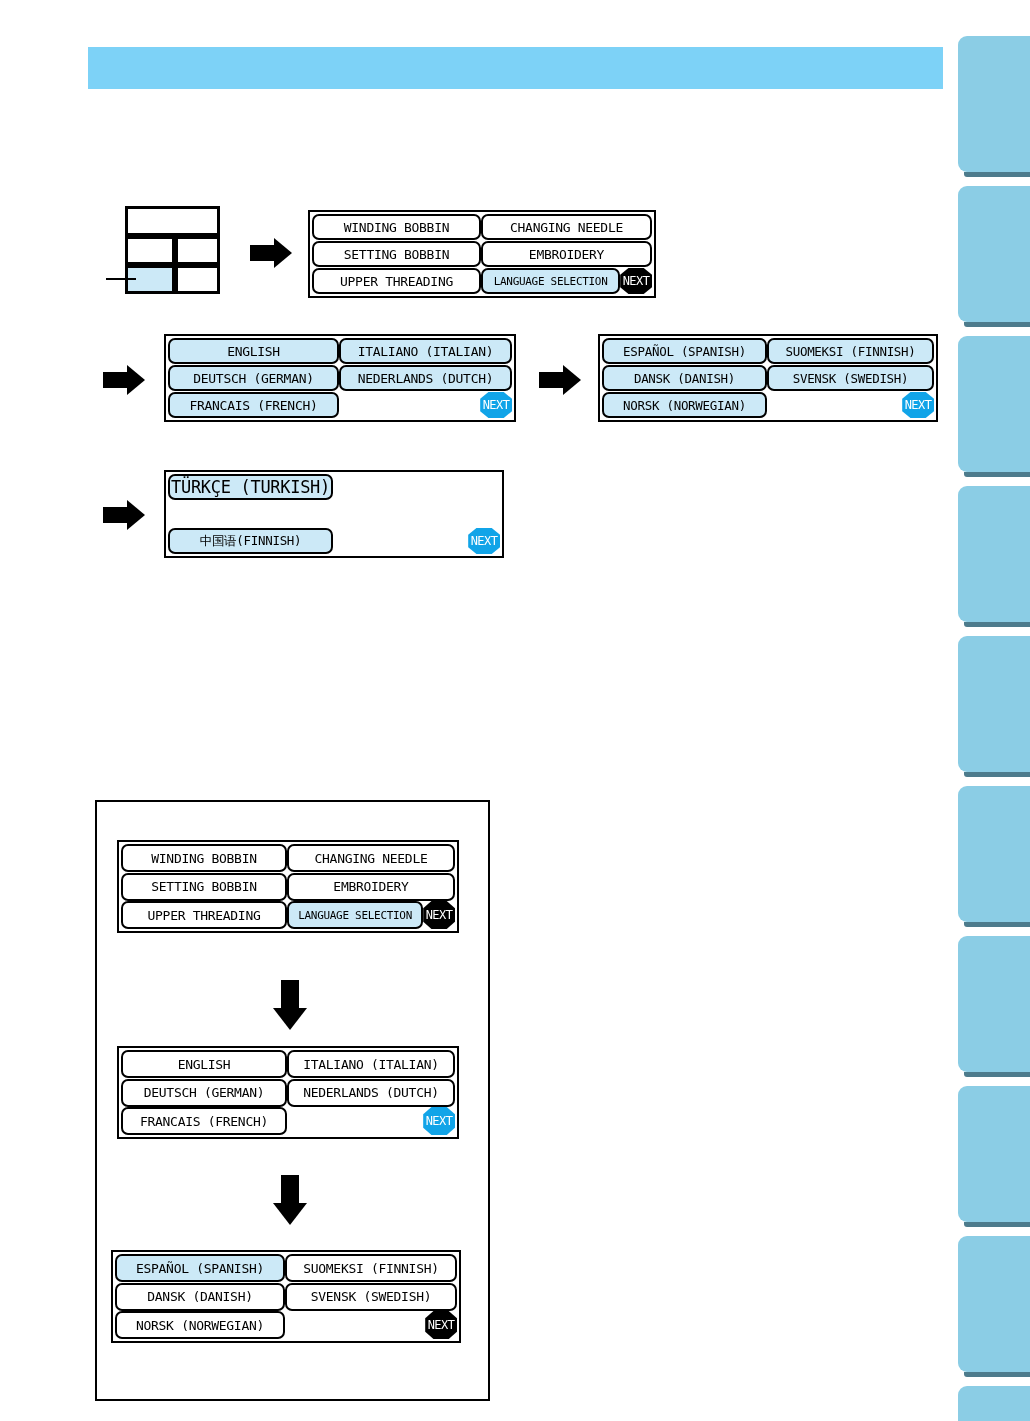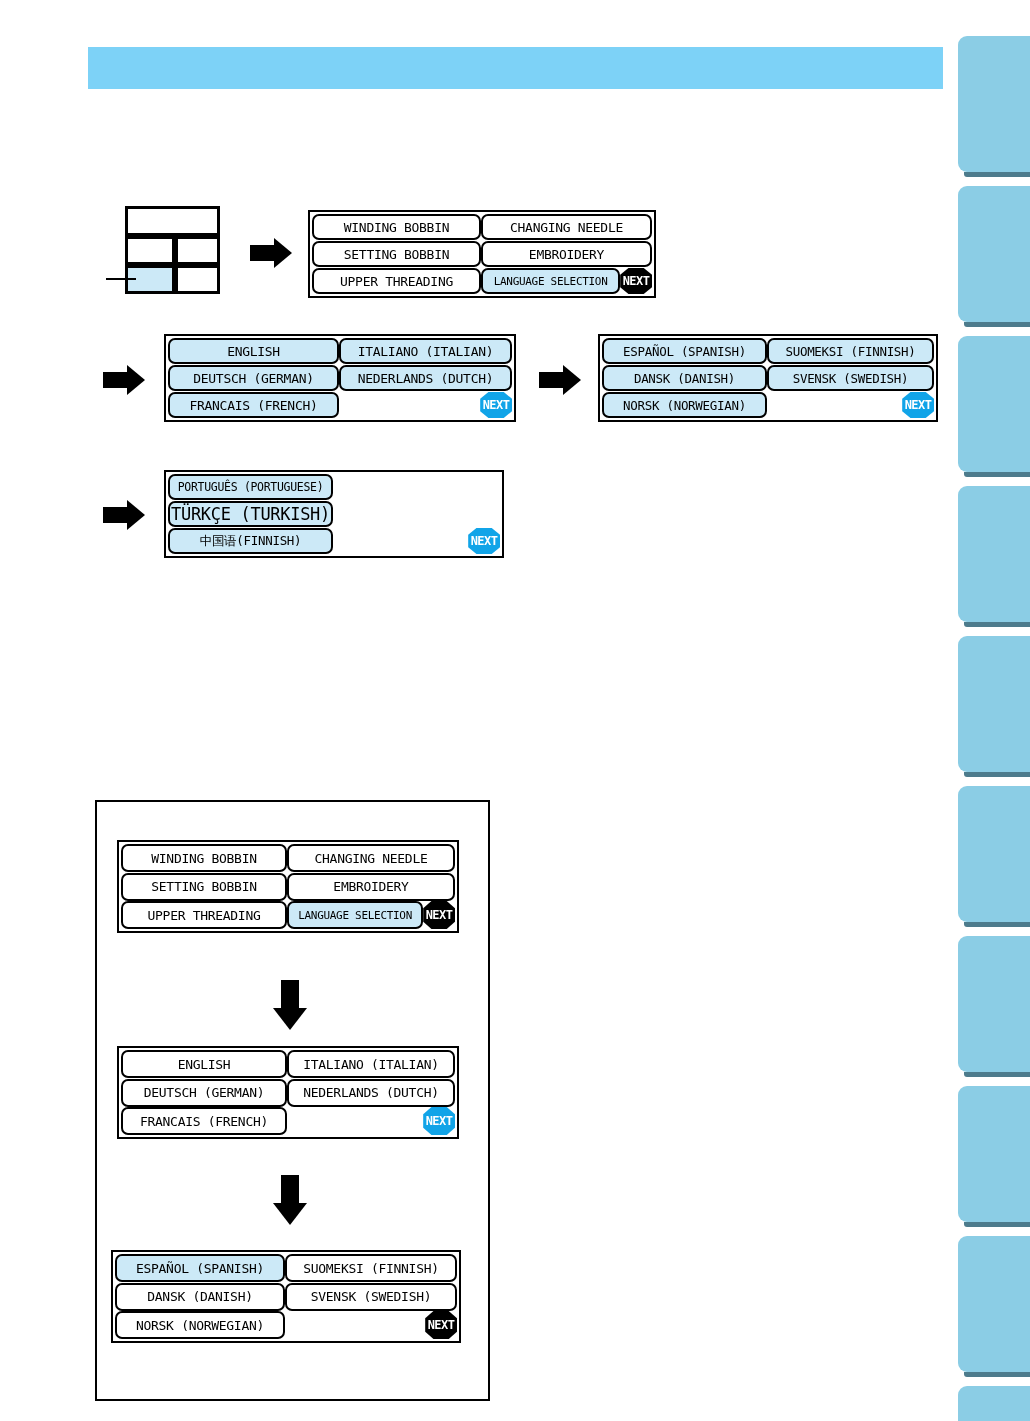--- a/index.html
+++ b/index.html
@@ -89,21 +89,21 @@
   }
   .btn.empty {
     border: none;
     background: transparent;
   }
   .next {
     display: flex;
     align-items: center;
     justify-content: center;
     color: #ffffff;
-    font-weight: bold;
+    font-weight: normal;
     box-sizing: border-box;
     letter-spacing: -0.5px;
     
     clip-path: polygon(26% 0, 74% 0, 100% 26%, 100% 74%, 74% 100%, 26% 100%, 0 74%, 0 26%);
   }
   .next.black { background: #000000; }
   .next.blue  { background: #11a4e8; }
   .arrow-r-shaft {
     position: absolute;
     background: #000;
@@ -263,24 +263,20 @@
 </div>
 
 <div>
   <div class="arrow-r-shaft" style="left:103px; top:507px; width:24px; height:16px;"></div>
   <div class="arrow-r-head" style="left:127px; top:500px;"></div>
 </div>
 
 <div class="lcd" style="left:164px; top:470px; width:340px; height:88px;">
   <div class="lcd-rows" style="padding:2px;">
 
-    <div class="lcd-row" style="height:26px;">
-      <div class="btn sel" style="width:166px; font-size:11.5px;">PORTUGUÊS (PORTUGUESE)</div>
-      <div class="btn empty" style="width:168px;"></div>
-    </div>
 
     <div class="lcd-row" style="height:26px;">
       <div class="btn sel" style="width:166px; font-size:17px;">TÜRKÇE (TURKISH)</div>
       <div class="btn empty" style="width:168px;"></div>
     </div>
 
     <div class="lcd-row" style="height:26px;">
       <div class="btn sel" style="width:166px; font-size:12.5px;">中国语(FINNISH)</div>
       <div class="btn empty" style="width:136px;"></div>
       <div class="next blue" style="width:32px; height:26px; font-size:12px;">NEXT</div>

